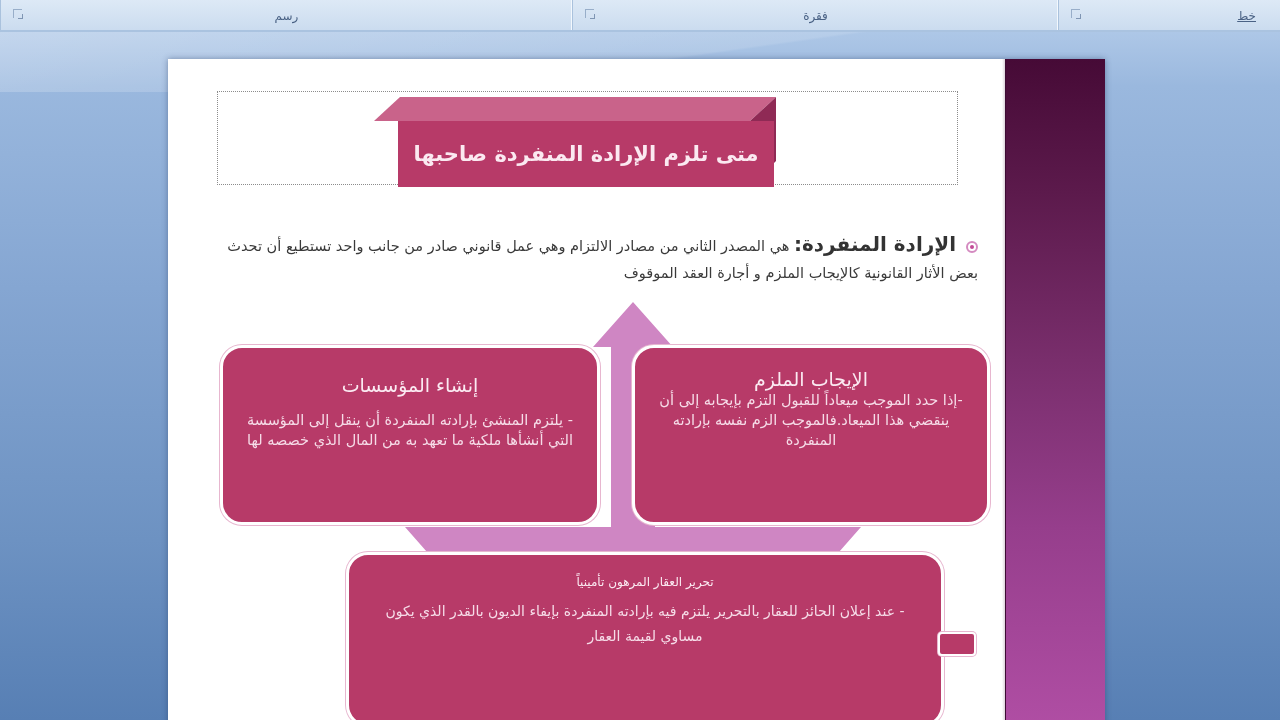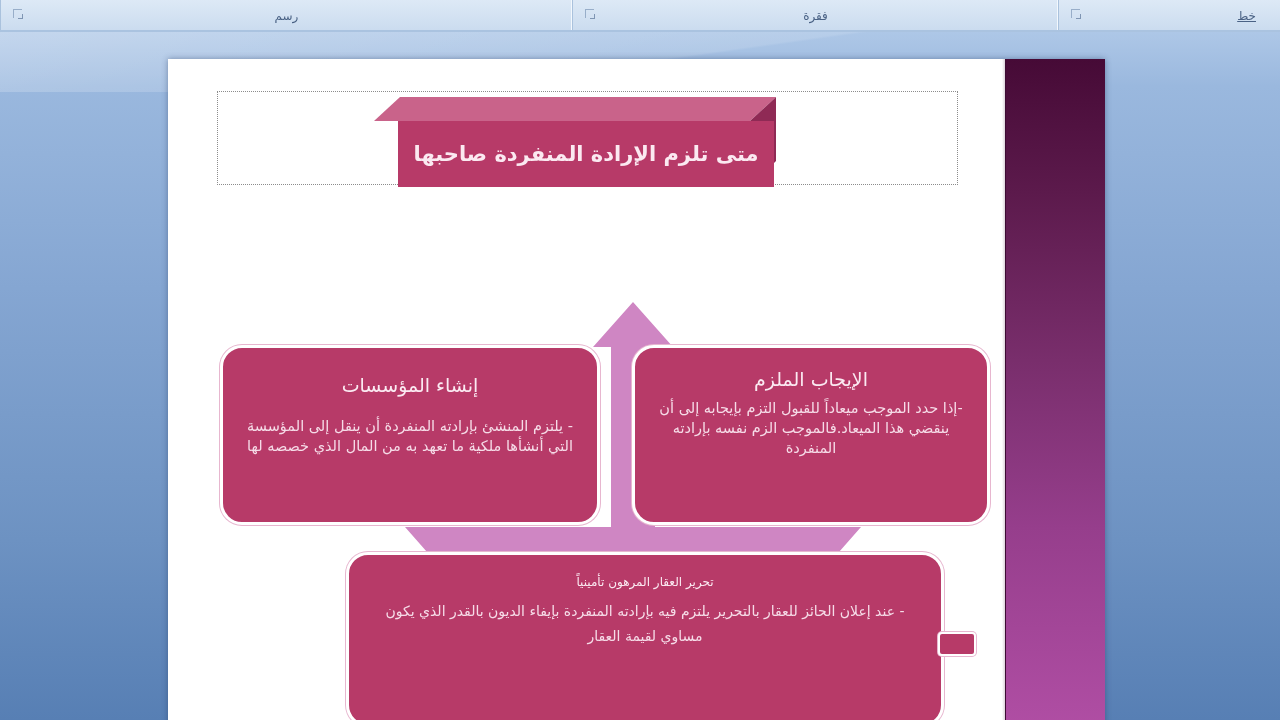--- a/index.html
+++ b/index.html
@@ -108,25 +108,25 @@
   }
   .card {
     position: absolute;
     background: #b73a68;
     border: 3px solid #ffffff;
     border-radius: 22px;
     box-shadow: 0 0 0 1px #e7b6cf;
     color: #f8e4ee;
     direction: rtl; text-align: center;
   }
-  .card .card-title { font-size: 19px; margin-bottom: 8px; color: #fbeaf2; }
+  .card .card-title { font-size: 19px; color: #fbeaf2; }
   .card .card-body { font-size: 14.5px; line-height: 20px; color: #f6dce8; }
   .card-right { left: 464px; top: 286px; width: 358px; height: 180px; padding: 20px 24px 10px; }
   .card-left  { left: 52px;  top: 286px; width: 380px; height: 180px; padding: 26px 24px 10px; }
-  .card-left .card-title { margin-bottom: 20px; }
+  .card-left .card-title { margin-bottom: 14px; }
   .card-bottom { left: 178px; top: 493px; width: 598px; height: 175px; padding: 20px 20px 10px; }
   .card-bottom .card-title { font-size: 12px; margin-bottom: 10px; }
   .card-bottom .card-body { font-size: 14px; line-height: 25px; }
   .connector {
     position: absolute; left: 770px; top: 573px; width: 38px; height: 24px;
     background: #b73a68; border: 2px solid #ffffff; border-radius: 4px;
     box-shadow: 0 0 0 1px #e7b6cf;
   }
 </style>
 </head>
@@ -151,20 +151,24 @@
 <div class="slide">
   <div class="slide-band"></div>
 
   <div class="title-frame"></div>
   <div class="title-box">
     <div class="top"></div>
     <div class="side"></div>
     <div class="front">متى تلزم الإرادة المنفردة صاحبها</div>
   </div>
 
+  <div class="intro">
+    <span class="bullet-icon"></span><span class="term">الإرادة المنفردة:</span>
+    <span>هي المصدر الثاني من مصادر الالتزام وهي عمل قانوني صادر من جانب واحد تستطيع أن تحدث بعض الأثار القانونية كالإيجاب الملزم و أجارة العقد الموقوف</span>
+  </div>
 
   <div class="arrow"></div>
 
   <div class="card card-right">
     <div class="card-title">الإيجاب الملزم</div>
     <div class="card-body">-إذا حدد الموجب ميعاداً للقبول التزم بإيجابه إلى أن ينقضي هذا الميعاد.فالموجب الزم نفسه بإرادته المنفردة</div>
   </div>
 
   <div class="card card-left">
     <div class="card-title">إنشاء المؤسسات</div>

